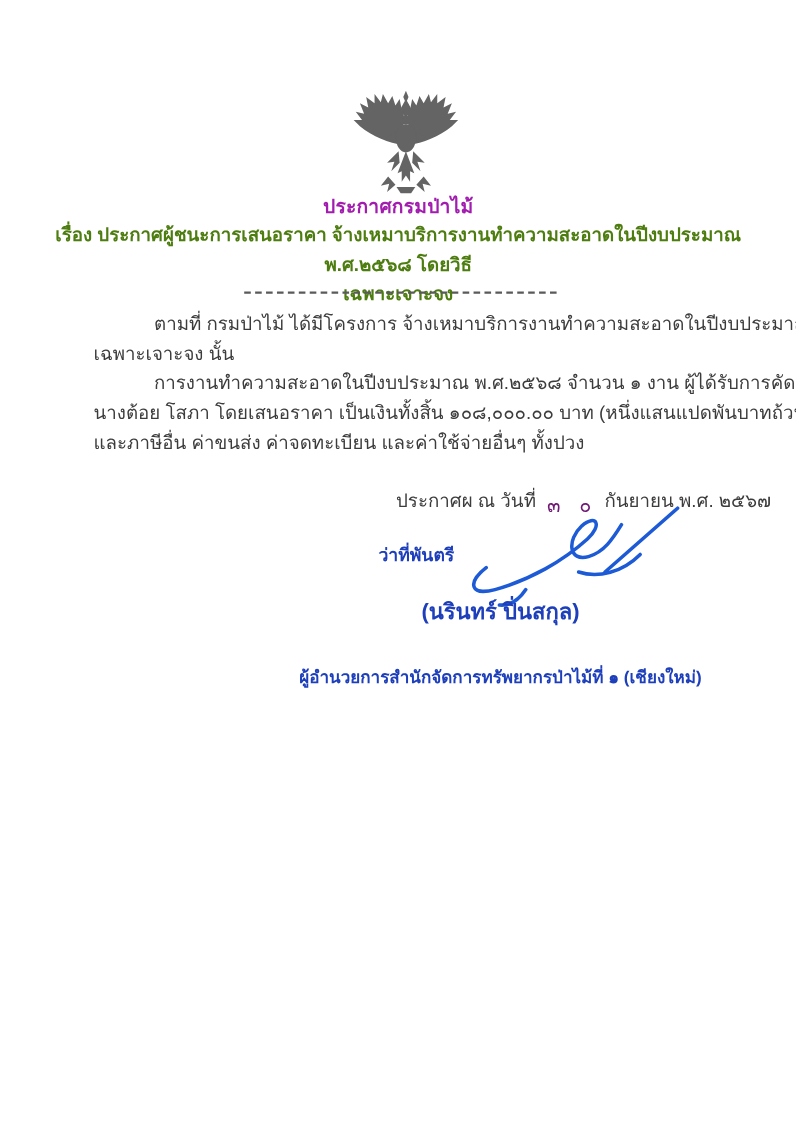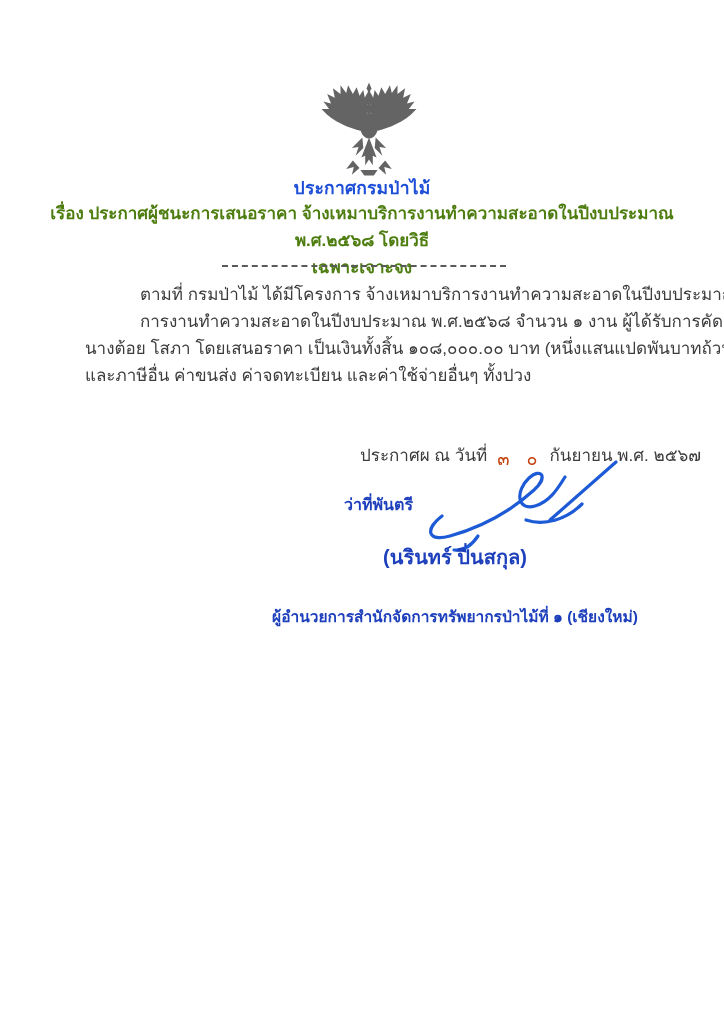--- a/index.html
+++ b/index.html
@@ -19,21 +19,21 @@
     overflow:hidden;
   }
   .page{position:absolute;inset:0;background:var(--paper);}
   .emblem{
     position:absolute;left:312px;top:82px;width:114px;height:96px;
     color:var(--ink_soft);
   }
   .emblem svg{width:100%;height:100%;display:block;opacity:.88;}
   .title{
     position:absolute;left:0;top:174px;width:724px;
-    text-align:center;font-weight:bold;font-size:17.5px;color:#1d4ed8;
+    text-align:center;font-weight:bold;font-size:17.5px;color:#a21caf;
     letter-spacing:.2px;
   }
   .subject{
     position:absolute;left:34px;top:200px;width:656px;
     text-align:center;font-weight:bold;font-size:17px;color:#4d7c0f;
     line-height:27px;
   }
   .subject .sub2{display:block;}
   .divider{
     position:absolute;left:222px;top:265px;width:284px;height:0;
@@ -44,21 +44,21 @@
     font-size:17px;line-height:27px;color:var(--ink);
   }
   .body-line{white-space:nowrap;}
   .body-line.indent{padding-left:55px;}
   .date-line{
     position:absolute;left:360px;top:440px;
     font-size:17px;color:var(--ink);white-space:nowrap;
   }
   .date-line .day{
     display:inline-block;transform:translateY(4px);
-    letter-spacing:6px;margin:0 6px 0 10px;font-size:18px;color:#c2410c;
+    letter-spacing:6px;margin:0 6px 0 10px;font-size:18px;color:#701a75;
   }
   .signature{
     position:absolute;left:408px;top:458px;width:232px;height:96px;
     color:var(--signature_blue);
   }
   .signature svg{width:100%;height:100%;display:block;}
   .signer-rank{
     position:absolute;left:344px;top:492px;
     font-size:16px;font-weight:bold;color:var(--blue);white-space:nowrap;
   }
@@ -108,20 +108,21 @@
 
   <div class="subject">
     <span>เรื่อง ประกาศผู้ชนะการเสนอราคา จ้างเหมาบริการงานทำความสะอาดในปีงบประมาณ พ.ศ.๒๕๖๘ โดยวิธี</span>
     <span class="sub2">เฉพาะเจาะจง</span>
   </div>
 
   <div class="divider"></div>
 
   <div class="body-block">
     <div class="body-line indent">ตามที่ กรมป่าไม้ ได้มีโครงการ จ้างเหมาบริการงานทำความสะอาดในปีงบประมาณ พ.ศ.๒๕๖๘ โดยวิธี</div>
+    <div class="body-line">เฉพาะเจาะจง  นั้น</div>
     <div class="body-line indent">การงานทำความสะอาดในปีงบประมาณ พ.ศ.๒๕๖๘ จำนวน ๑ งาน ผู้ได้รับการคัดเลือก ได้แก่</div>
     <div class="body-line">นางต้อย โสภา โดยเสนอราคา เป็นเงินทั้งสิ้น ๑๐๘,๐๐๐.๐๐ บาท (หนึ่งแสนแปดพันบาทถ้วน) รวมภาษีมูลค่าเพิ่ม</div>
     <div class="body-line">และภาษีอื่น ค่าขนส่ง ค่าจดทะเบียน และค่าใช้จ่ายอื่นๆ ทั้งปวง</div>
   </div>
 
   <div class="date-line">
     <span>ประกาศผ ณ วันที่</span><span class="day">๓ ๐</span><span>กันยายน พ.ศ. ๒๕๖๗</span>
   </div>
 
   <div class="signature">

